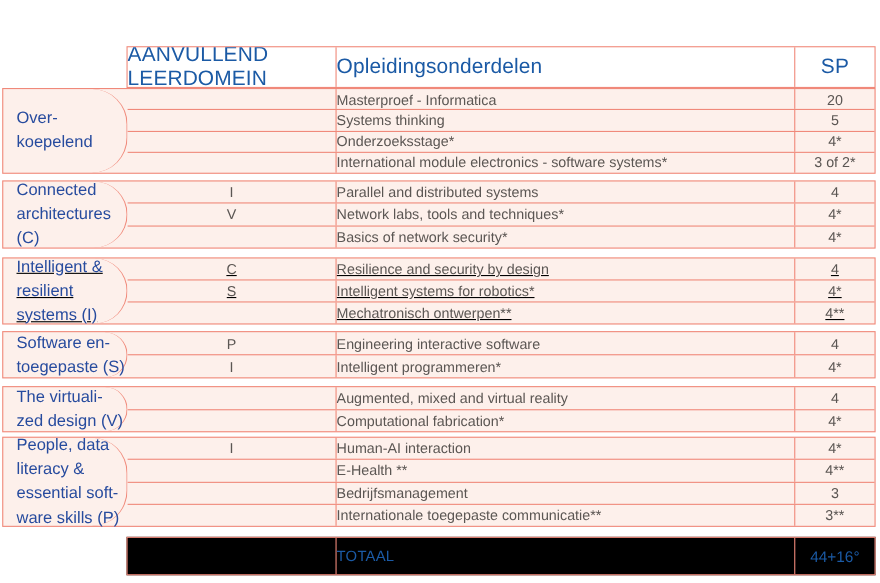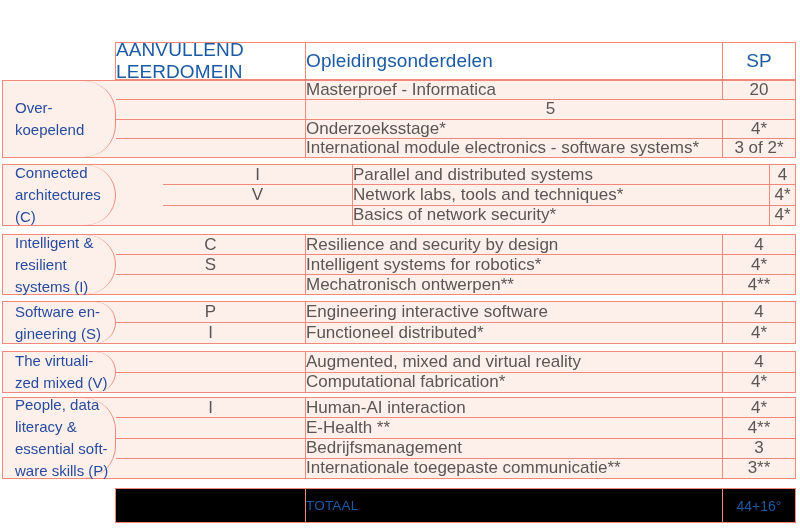--- a/index.html
+++ b/index.html
@@ -39,21 +39,21 @@
     display:flex;align-items:center;
     padding-left:12px;
     color:var(--label-blue);
     font-size:15px;line-height:22px;
     white-space:pre;
     border-radius:32px;
   }
   .rows{flex:1;display:flex;flex-direction:column;}
   .row{flex:1;display:flex;min-height:0;}
   .row + .row{border-top:1px solid var(--border);}
-  .body-cell{color:var(--body-gray);font-size:17px;}
+  .body-cell{color:var(--body-gray);font-size:13px;}
   
   .total-row{left:115px;top:488px;width:681px;height:35px;background:#000000;}
   .total-label{color:var(--header-blue);font-size:13.5px;letter-spacing:.2px;}
   .total-sp{color:var(--header-blue);font-size:14px;text-align:right;}
 </style>
 </head>
 <body>
 
 <div class="page">
 
@@ -68,35 +68,36 @@
         <div class="group-label">Over-
 koepelend</div>
         <div class="rows">
           <div class="row">
             <div class="cell c-dom body-cell"></div>
             <div class="cell c-course body-cell">Masterproef - Informatica</div>
             <div class="cell c-sp body-cell">20</div>
           </div>
           <div class="row">
             <div class="cell c-dom body-cell"></div>
+            <div class="cell c-course body-cell">Systems thinking</div>
             <div class="cell c-sp body-cell">5</div>
           </div>
           <div class="row">
             <div class="cell c-dom body-cell"></div>
             <div class="cell c-course body-cell">Onderzoeksstage*</div>
             <div class="cell c-sp body-cell">4*</div>
           </div>
           <div class="row">
             <div class="cell c-dom body-cell"></div>
             <div class="cell c-course body-cell">International module electronics - software systems*</div>
             <div class="cell c-sp body-cell">3 of 2*</div>
           </div>
         </div>
       </div>
-      <div class="box block" style="top: 164px; height: 62px; gap: 47px;">
+      <div class="box block" style="top: 164px; height: 62px;">
         <div class="group-label">Connected
 architectures
 (C)</div>
         <div class="rows">
           <div class="row">
             <div class="cell c-dom body-cell">I</div>
             <div class="cell c-course body-cell">Parallel and distributed systems</div>
             <div class="cell c-sp body-cell">4</div>
           </div>
           <div class="row">
@@ -104,21 +105,21 @@
             <div class="cell c-course body-cell">Network labs, tools and techniques*</div>
             <div class="cell c-sp body-cell">4*</div>
           </div>
           <div class="row">
             <div class="cell c-dom body-cell"></div>
             <div class="cell c-course body-cell">Basics of network security*</div>
             <div class="cell c-sp body-cell">4*</div>
           </div>
         </div>
       </div>
-      <div class="box block" style="top: 234px; height: 61px;">
+      <div class="box block" style="top: 234px; height: 61px; text-decoration: underline;">
         <div class="group-label">Intelligent &amp;
 resilient
 systems (I)</div>
         <div class="rows">
           <div class="row">
             <div class="cell c-dom body-cell">C</div>
             <div class="cell c-course body-cell">Resilience and security by design</div>
             <div class="cell c-sp body-cell">4</div>
           </div>
           <div class="row">
@@ -128,37 +129,37 @@
           </div>
           <div class="row">
             <div class="cell c-dom body-cell"></div>
             <div class="cell c-course body-cell">Mechatronisch ontwerpen**</div>
             <div class="cell c-sp body-cell">4**</div>
           </div>
         </div>
       </div>
       <div class="box block" style="top: 301px; height: 43px;">
         <div class="group-label">Software en-
-gineering (S)</div>
+toegepaste (S)</div>
         <div class="rows">
           <div class="row">
             <div class="cell c-dom body-cell">P</div>
             <div class="cell c-course body-cell">Engineering interactive software</div>
             <div class="cell c-sp body-cell">4</div>
           </div>
           <div class="row">
             <div class="cell c-dom body-cell">I</div>
-            <div class="cell c-course body-cell">Functioneel distributed*</div>
+            <div class="cell c-course body-cell">Intelligent programmeren*</div>
             <div class="cell c-sp body-cell">4*</div>
           </div>
         </div>
       </div>
       <div class="box block" style="top: 351px; height: 42px;">
         <div class="group-label">The virtuali-
-zed mixed (V)</div>
+zed design (V)</div>
         <div class="rows">
           <div class="row">
             <div class="cell c-dom body-cell"></div>
             <div class="cell c-course body-cell">Augmented, mixed and virtual reality</div>
             <div class="cell c-sp body-cell">4</div>
           </div>
           <div class="row">
             <div class="cell c-dom body-cell"></div>
             <div class="cell c-course body-cell">Computational fabrication*</div>
             <div class="cell c-sp body-cell">4*</div>

